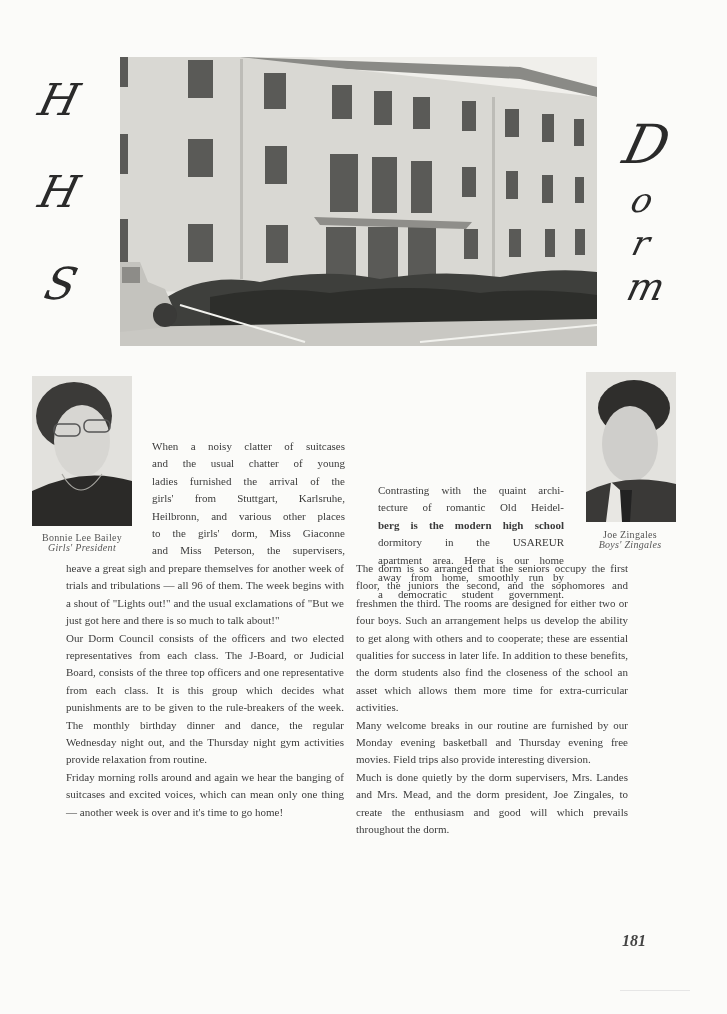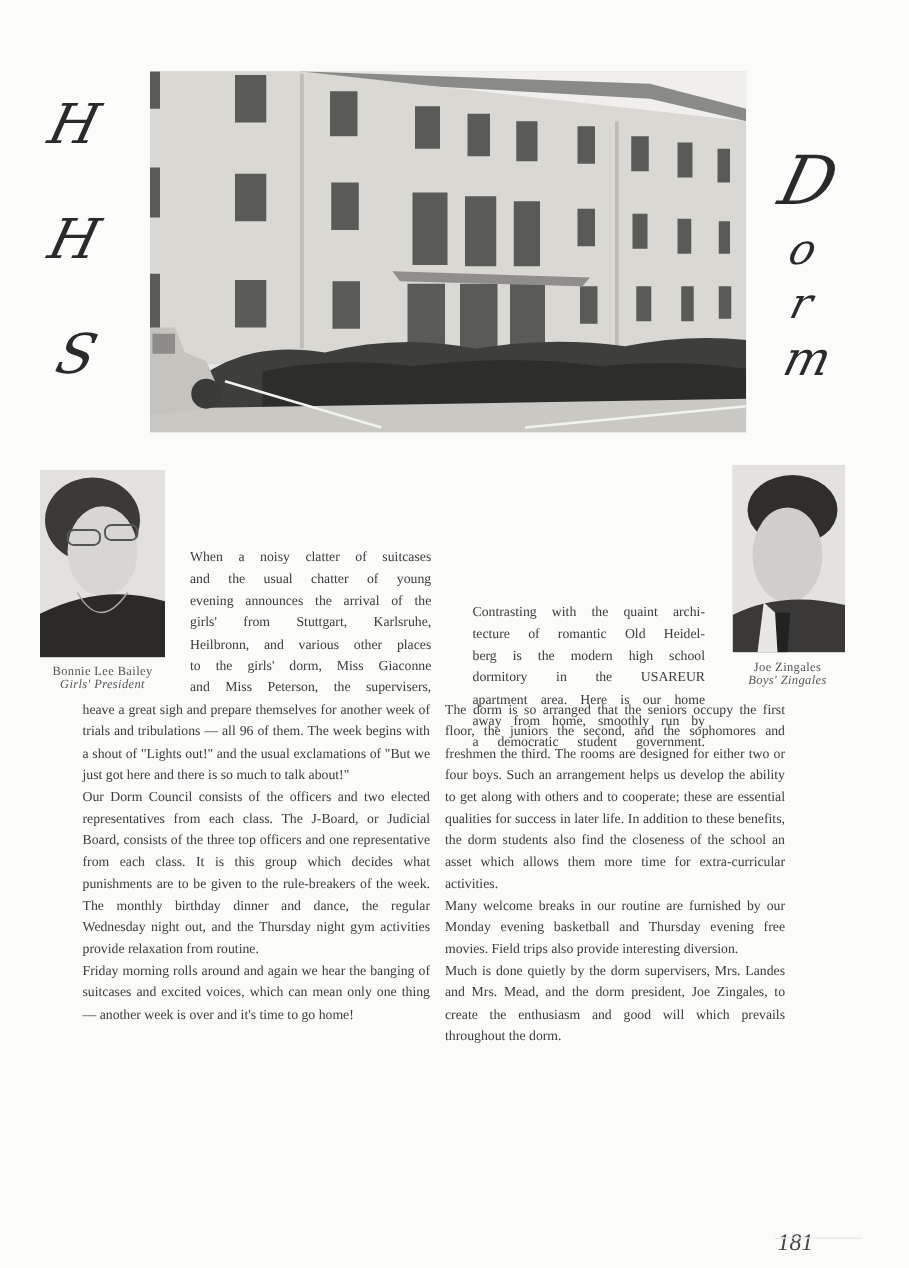--- a/index.html
+++ b/index.html
@@ -31,21 +31,21 @@
       font-size: 10px; text-align: center; line-height: 10px; color: #555;
       letter-spacing: 0.3px;
     }
     .caption .role { font-style: italic; }
     .para {
       font-size: 11px; line-height: 17.4px; text-align: justify;
       color: #3b3b3b; margin: 0;
     }
     .col { position: absolute; }
     .page-num {
-      left: 622px; top: 984px; font-size: 19px; font-style: italic; color: #444;
+      left: 622px; top: 932px; font-size: 16px; font-style: italic; color: #444; font-weight: bold;
     }
     .footer-rule {
       left: 620px; top: 990px; width: 70px; height: 1px; background: #e6e6e6;
     }
   </style>
 </head>
 <body>
 
 <div class="script-letter" style="left:40px; top:78px;">H</div>
 <div class="script-letter" style="left:40px; top:170px;">H</div>
@@ -147,37 +147,37 @@
   </svg>
 </div>
 <div class="abs caption" style="left:580px; top:530px; width:100px;">
   <div>Joe Zingales</div>
   <div class="role">Boys' Zingales</div>
 </div>
 
 <div class="col" style="left:152px; top:438px; width:193px;">
   <p class="para" style="text-align-last: justify;">When a noisy clatter of suitcases</p>
   <p class="para" style="text-align-last: justify;">and the usual chatter of young</p>
-  <p class="para" style="text-align-last: justify;">evening announces the arrival of the</p>
+  <p class="para" style="text-align-last: justify;">ladies furnished the arrival of the</p>
   <p class="para" style="text-align-last: justify;">girls' from Stuttgart, Karlsruhe,</p>
   <p class="para" style="text-align-last: justify;">Heilbronn, and various other places</p>
   <p class="para" style="text-align-last: justify;">to the girls' dorm, Miss Giaconne</p>
   <p class="para" style="text-align-last: justify;">and Miss Peterson, the supervisers,</p>
 </div>
 
 <div class="col" style="left:66px; top:560px; width:278px;">
   <p class="para">heave a great sigh and prepare themselves for another week of trials and tribulations — all 96 of them. The week begins with a shout of "Lights out!" and the usual exclamations of "But we just got here and there is so much to talk about!"</p>
   <p class="para">Our Dorm Council consists of the officers and two elected representatives from each class. The J-Board, or Judicial Board, consists of the three top officers and one representative from each class. It is this group which decides what punishments are to be given to the rule-breakers of the week. The monthly birthday dinner and dance, the regular Wednesday night out, and the Thursday night gym activities provide relaxation from routine.</p>
   <p class="para">Friday morning rolls around and again we hear the banging of suitcases and excited voices, which can mean only one thing — another week is over and it's time to go home!</p>
 </div>
 
 <div class="col" style="left:378px; top:438px; width:186px;margin-top:44px;">
   <p class="para" style="text-align-last: justify;">Contrasting with the quaint archi-</p>
   <p class="para" style="text-align-last: justify;">tecture of romantic Old Heidel-</p>
-  <p class="para" style="text-align-last: justify;">berg is the modern high school</p>
+  <p class="para" style="text-align-last: justify; font-weight: bold;">berg is the modern high school</p>
   <p class="para" style="text-align-last: justify;">dormitory in the USAREUR</p>
   <p class="para" style="text-align-last: justify;">apartment area. Here is our home</p>
   <p class="para" style="text-align-last: justify;">away from home, smoothly run by</p>
   <p class="para" style="text-align-last: justify;">a democratic student government.</p>
 </div>
 
 <div class="col" style="left:356px; top:560px; width:272px;">
   <p class="para">The dorm is so arranged that the seniors occupy the first floor, the juniors the second, and the sophomores and freshmen the third. The rooms are designed for either two or four boys. Such an arrangement helps us develop the ability to get along with others and to cooperate; these are essential qualities for success in later life. In addition to these benefits, the dorm students also find the closeness of the school an asset which allows them more time for extra-curricular activities.</p>
   <p class="para">Many welcome breaks in our routine are furnished by our Monday evening basketball and Thursday evening free movies. Field trips also provide interesting diversion.</p>
   <p class="para">Much is done quietly by the dorm supervisers, Mrs. Landes and Mrs. Mead, and the dorm president, Joe Zingales, to create the enthusiasm and good will which prevails throughout the dorm.</p>

